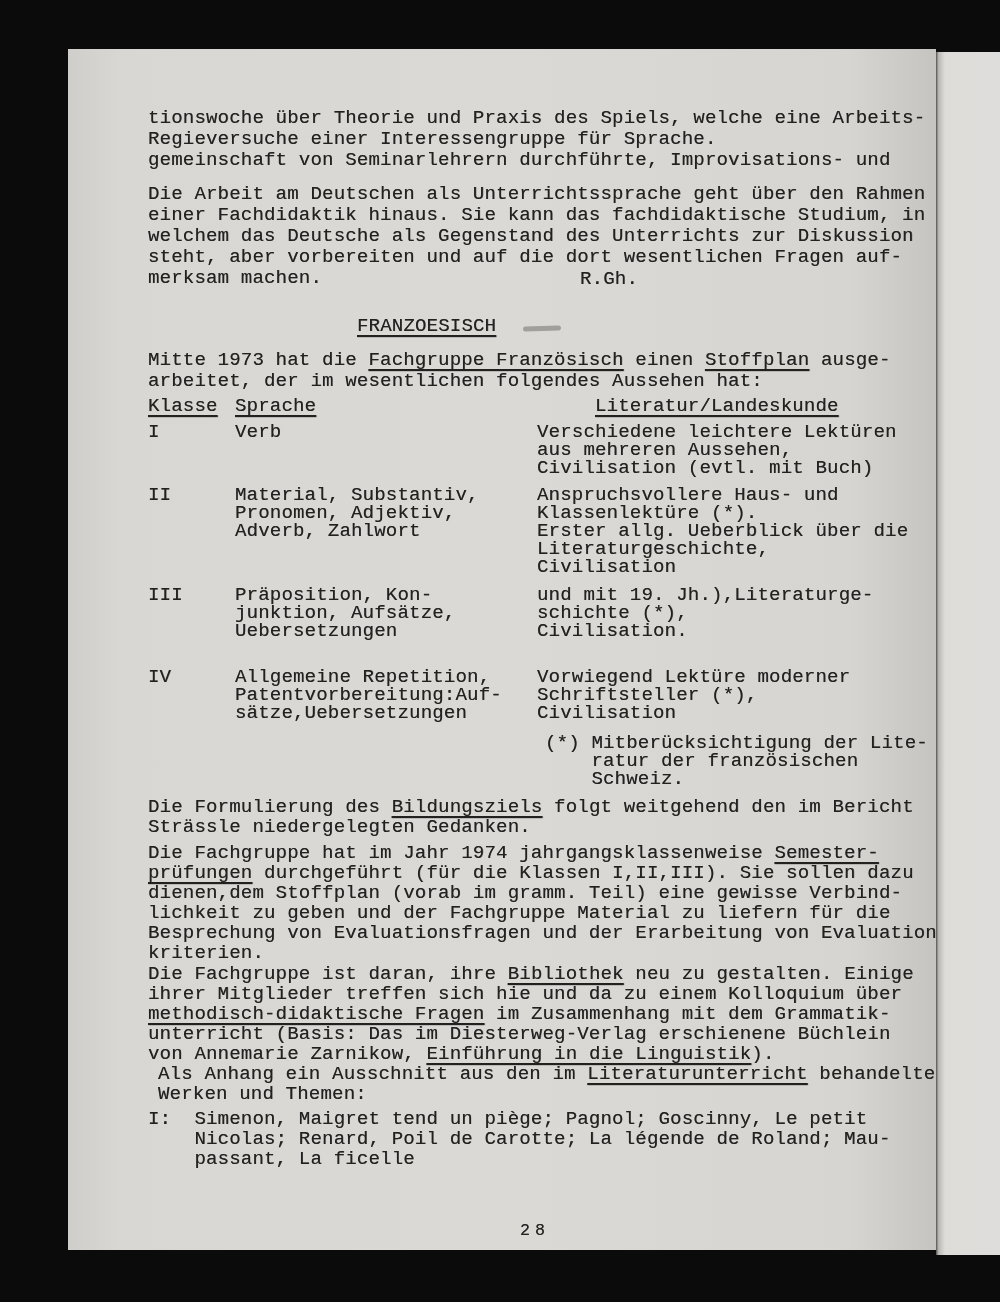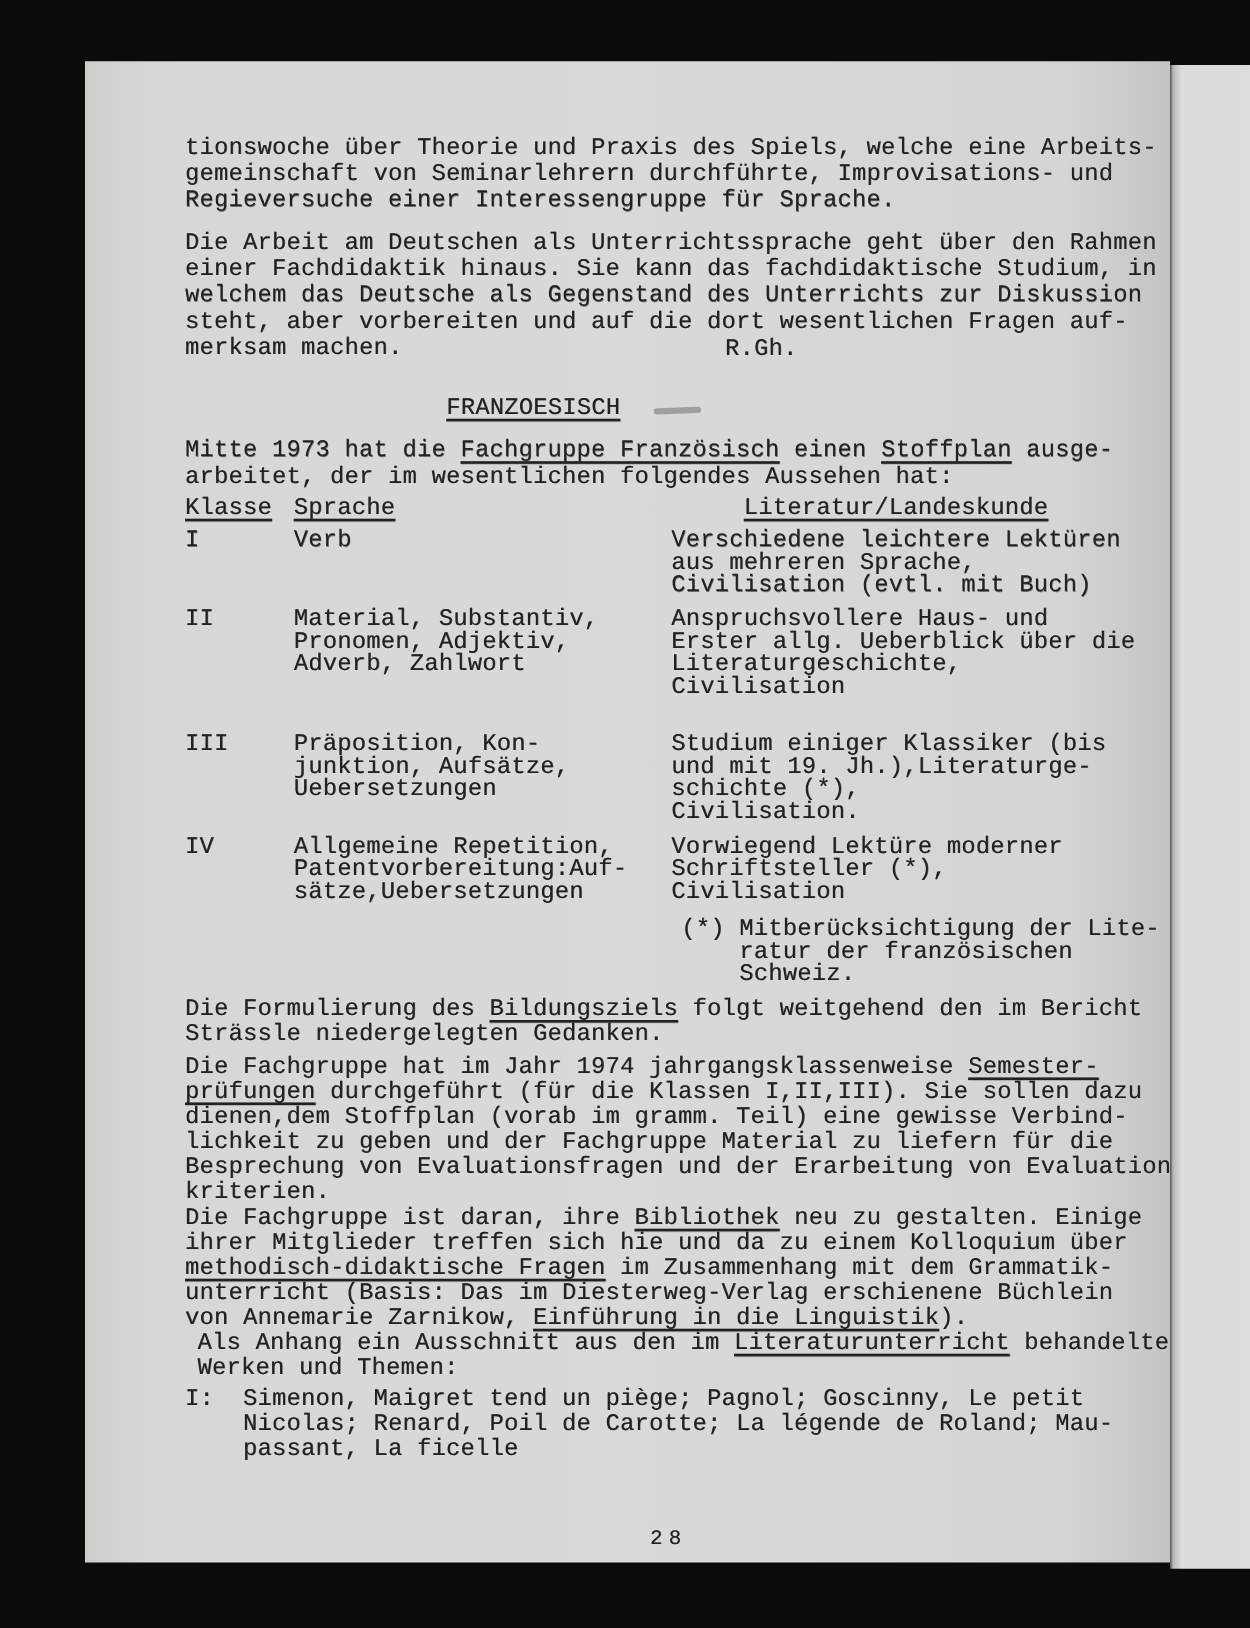--- a/index.html
+++ b/index.html
@@ -42,22 +42,22 @@
     background:rgba(90,90,88,.45);border-radius:3px;transform:rotate(-2deg);
   }
 </style>
 </head>
 <body>
 
 <div class="page">
 
   <div class="blk b21" style="left:80px;top:59px;">
       <div class="tl">tionswoche über Theorie und Praxis des Spiels, welche eine Arbeits-</div>
+      <div class="tl">Regieversuche einer Interessengruppe für Sprache.</div>
       <div class="tl">gemeinschaft von Seminarlehrern durchführte, Improvisations- und</div>
-      <div class="tl">Regieversuche einer Interessengruppe für Sprache.</div>
     </div>
 
   <div class="blk b21" style="left:80px;top:135px;">
       <div class="tl">Die Arbeit am Deutschen als Unterrichtssprache geht über den Rahmen</div>
       <div class="tl">einer Fachdidaktik hinaus. Sie kann das fachdidaktische Studium, in</div>
       <div class="tl">welchem das Deutsche als Gegenstand des Unterrichts zur Diskussion</div>
       <div class="tl">steht, aber vorbereiten und auf die dort wesentlichen Fragen auf-</div>
       <div class="tl">merksam machen.</div>
     </div>
 
@@ -81,53 +81,53 @@
 
   <div class="blk b18 row" style="left:80px;top:374px;">
     <div>
         <div class="tl">I</div>
       </div>
     <div>
         <div class="tl">Verb</div>
       </div>
     <div>
         <div class="tl">Verschiedene leichtere Lektüren</div>
-        <div class="tl">aus mehreren Sprache,</div>
+        <div class="tl">aus mehreren Aussehen,</div>
         <div class="tl">Civilisation (evtl. mit Buch)</div>
       </div>
   </div>
 
   <div class="blk b18 row" style="left:80px;top:437px;">
     <div>
         <div class="tl">II</div>
       </div>
     <div>
         <div class="tl">Material, Substantiv,</div>
         <div class="tl">Pronomen, Adjektiv,</div>
         <div class="tl">Adverb, Zahlwort</div>
       </div>
     <div>
         <div class="tl">Anspruchsvollere Haus- und</div>
+        <div class="tl">Klassenlektüre (*).</div>
         <div class="tl">Erster allg. Ueberblick über die</div>
         <div class="tl">Literaturgeschichte,</div>
         <div class="tl">Civilisation</div>
       </div>
   </div>
 
   <div class="blk b18 row" style="left:80px;top:537px;">
     <div>
         <div class="tl">III</div>
       </div>
     <div>
         <div class="tl">Präposition, Kon-</div>
         <div class="tl">junktion, Aufsätze,</div>
         <div class="tl">Uebersetzungen</div>
       </div>
     <div>
-        <div class="tl">Studium einiger Klassiker (bis</div>
         <div class="tl">und mit 19. Jh.),Literaturge-</div>
         <div class="tl">schichte (*),</div>
         <div class="tl">Civilisation.</div>
       </div>
   </div>
 
   <div class="blk b18 row" style="left:80px;top:619px;">
     <div>
         <div class="tl">IV</div>
       </div>

